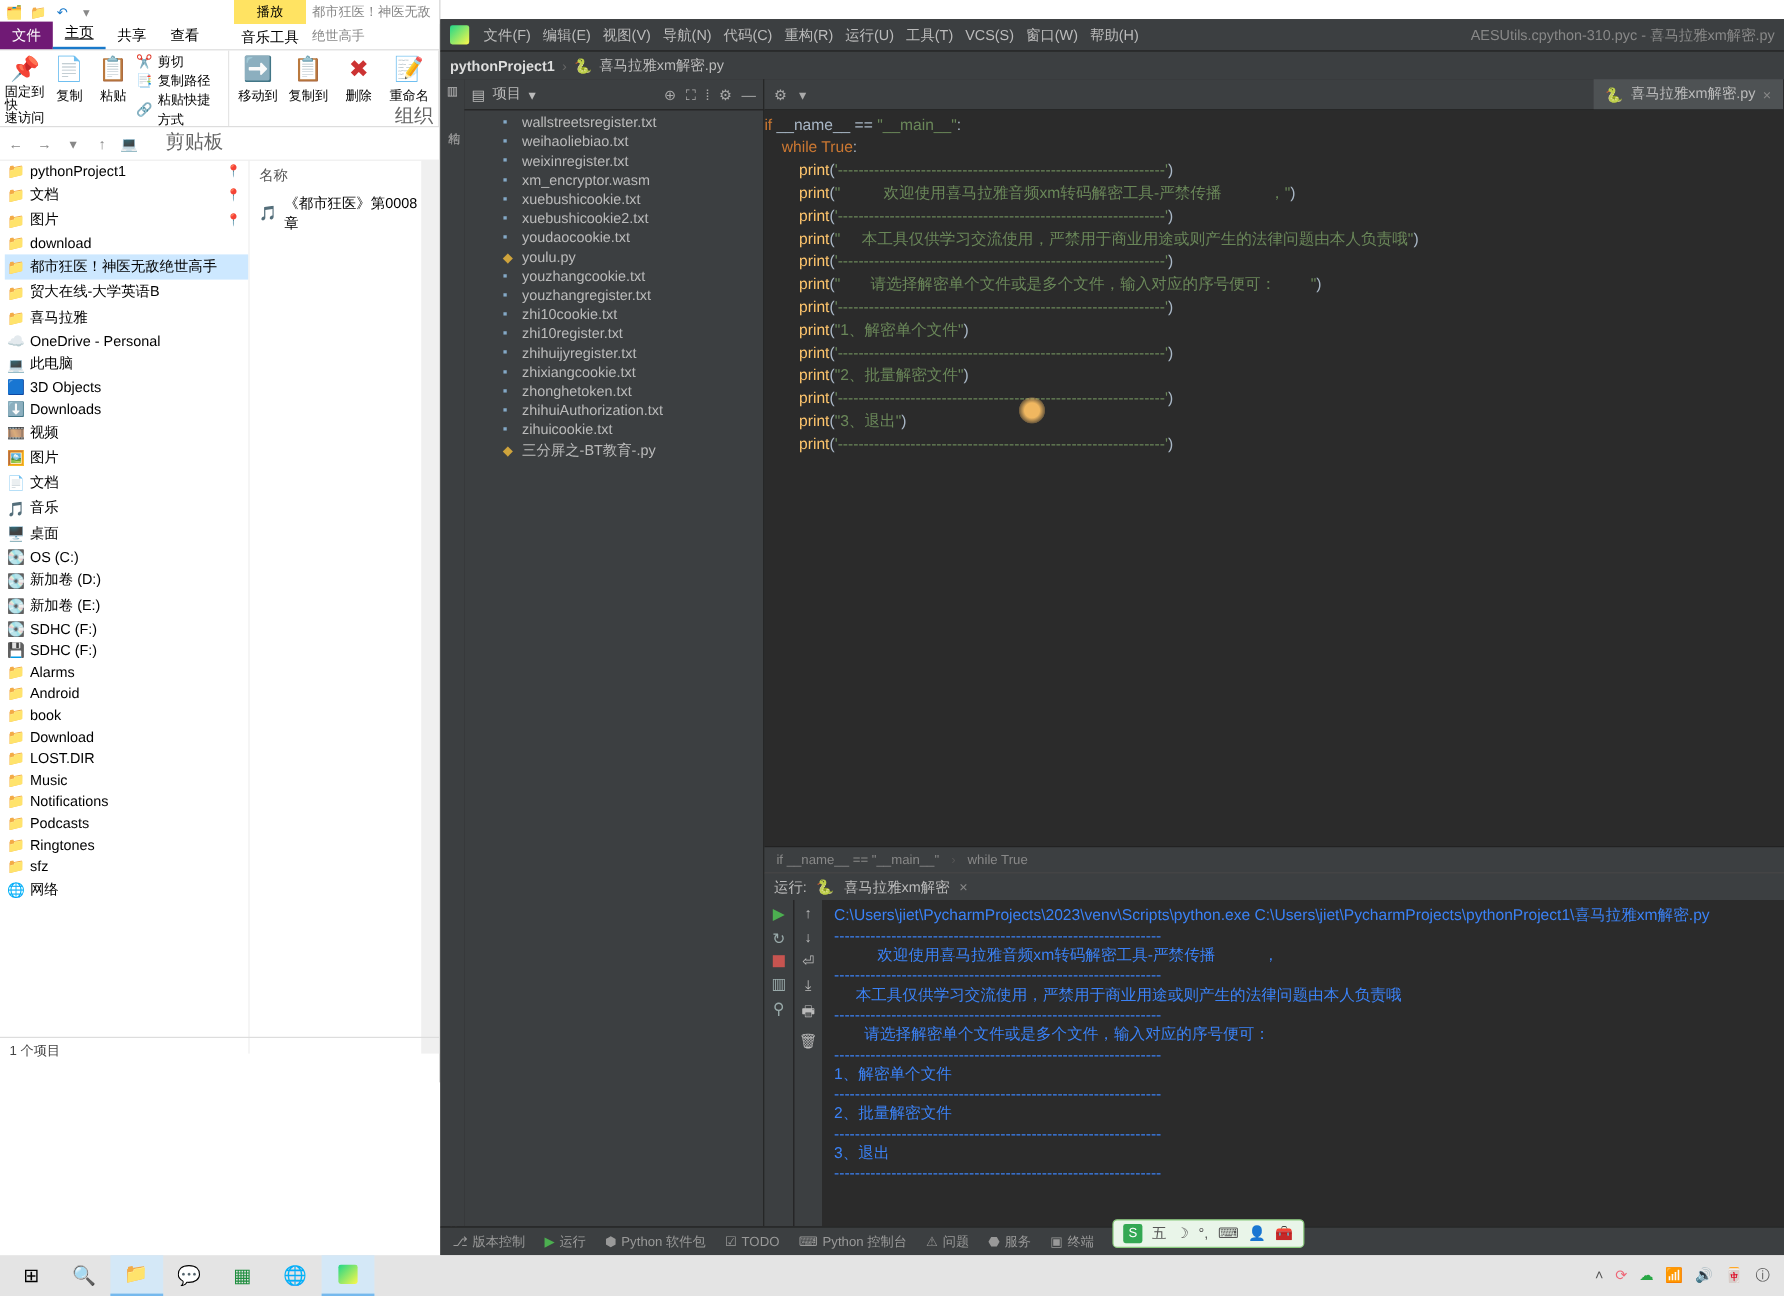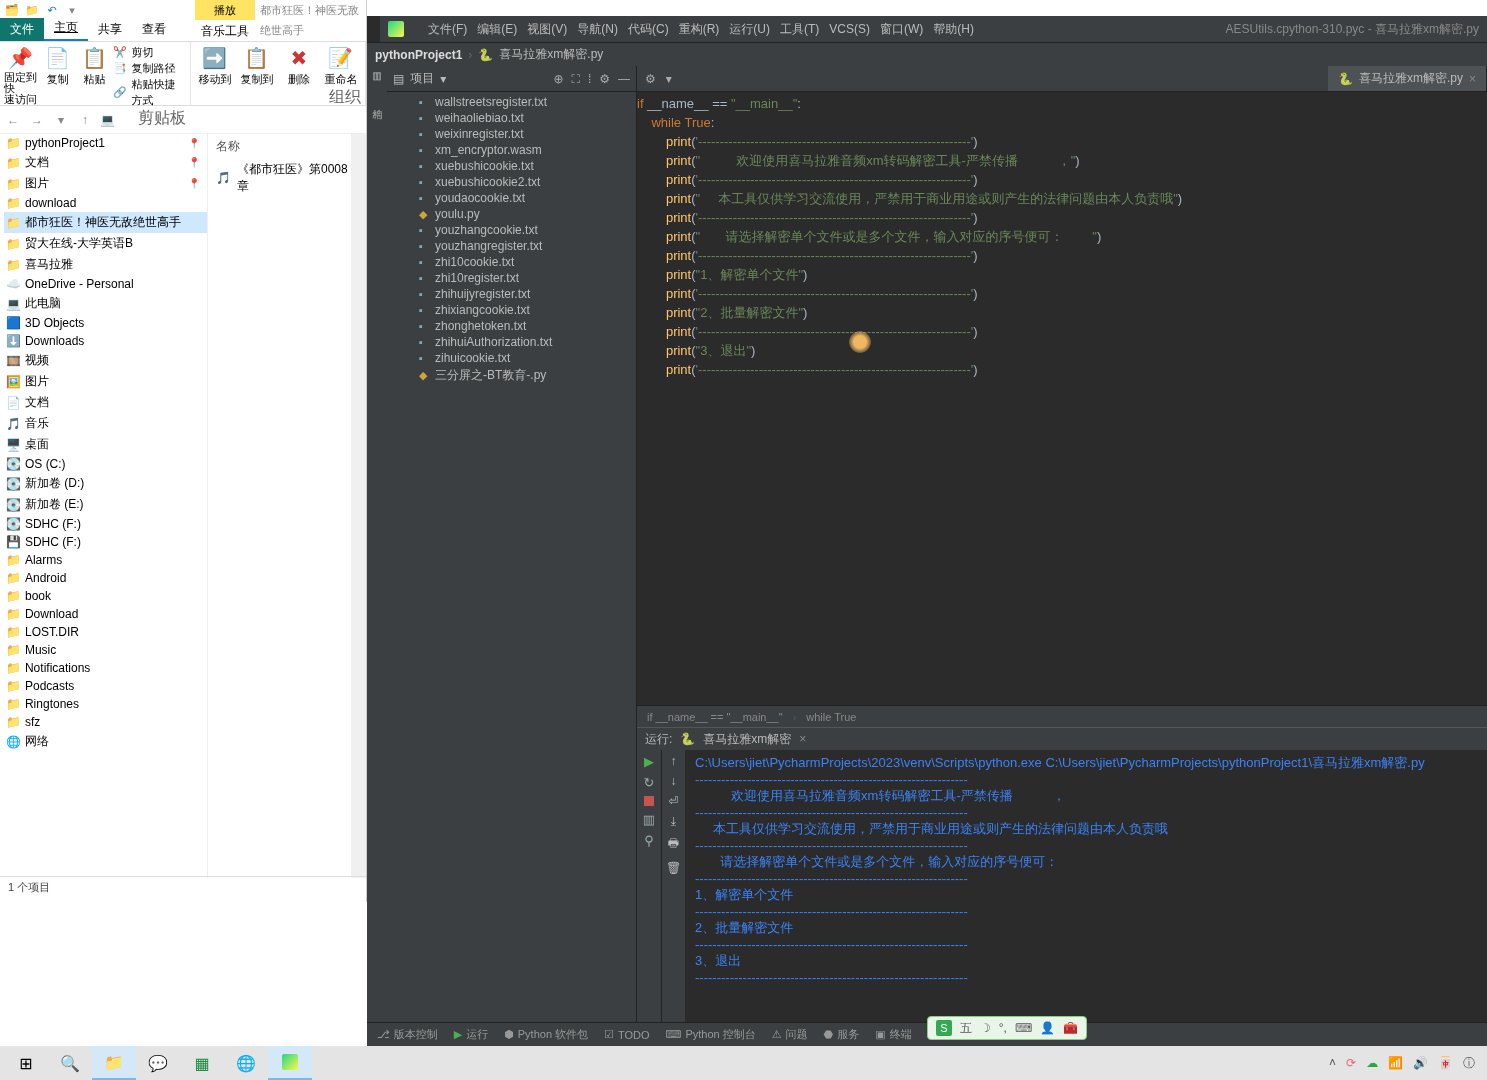--- a/index.html
+++ b/index.html
@@ -6,21 +6,21 @@
 body { width: 1487px; height: 1080px; overflow: hidden; background: #fff; position: relative; }
 
 
 .explorer { position: absolute; left: 0; top: 0; width: 367px; height: 902px; background: #fff; border-right: 1px solid #ccc; }
 .explorer-qat { height: 20px; background: #fff; display: flex; align-items: center; gap: 4px; padding: 0 4px; font-size: 11px; }
 .qat-icon { width: 16px; height: 16px; display: inline-flex; align-items: center; justify-content: center; }
 .music-tools-tab { position: absolute; left: 195px; top: 0; width: 60px; height: 20px; background: #ffe362; font-size: 11px; text-align: center; line-height: 20px; }
 .music-title { position: absolute; left: 260px; top: 0; font-size: 11px; color: #888; line-height: 20px; }
 .ribbon-tabs { height: 22px; display: flex; align-items: flex-end; font-size: 12px; border-bottom: 1px solid #ddd; }
 .ribbon-tab { padding: 3px 10px; }
-.ribbon-tab.file-tab { background: #0f766e; color: #fff; margin-top: 20px; }
+.ribbon-tab.file-tab { background: #701a75; color: #fff; margin-top: 20px; }
 .ribbon-tab.active { border-bottom: 2px solid #1979ca; text-decoration: underline; }
 .music-tools-label { position: absolute; left: 195px; top: 20px; width: 60px; font-size: 12px; text-align: center; padding: 3px 0; }
 .ribbon-body { height: 64px; display: flex; border-bottom: 1px solid #ddd; }
 .ribbon-group { display: flex; flex-direction: column; justify-content: space-between; border-right: 1px solid #e5e5e5; padding: 2px 4px 0; }
 .ribbon-group-buttons { display: flex; gap: 2px; }
 .big-btn { display: flex; flex-direction: column; align-items: center; font-size: 11px; width: 40px; }
 .big-btn .glyph { font-size: 20px; height: 28px; line-height: 28px; }
 .small-btn-col { display: flex; flex-direction: column; font-size: 11px; gap: 0; justify-content: center; }
 .small-btn-row { display: flex; align-items: center; gap: 4px; line-height: 16px; }
 .ribbon-group-label { font-size: 16px; color: #666; text-align: right; padding-bottom: 1px; }
@@ -33,25 +33,25 @@
 .tree > ul { padding-left: 4px; }
 .tree li { display: flex; align-items: center; gap: 4px; padding: 2px 2px; white-space: nowrap; }
 .tree li.selected { background: #cde8ff; }
 .folder-glyph { color: #f6c75a; }
 .drive-glyph { color: #9aa0a6; }
 .pin { color: #999; margin-left: auto; margin-right: 4px; font-size: 10px; }
 .listing { flex: 1; font-size: 12px; position: relative; }
 .listing-header { padding: 4px 8px; color: #555; }
 .listing-item { display: flex; align-items: center; gap: 6px; padding: 2px 8px; }
 .listing-scrollbar { position: absolute; right: 0; top: 0; bottom: 0; width: 15px; background: #f0f0f0; }
-.status-bar { position: absolute; bottom: 4px; left: 0; right: 0; height: 22px; font-size: 11px; color: #444; padding: 3px 8px; border-top: 1px solid #ddd; }
+.status-bar { position: absolute; bottom: 16px; left: 0; right: 0; height: 22px; font-size: 11px; color: #444; padding: 3px 8px; border-top: 1px solid #ddd; }
 
 
 .pycharm { position: absolute; left: 367px; top: 16px; right: 0; bottom: 34px; background: #2b2b2b; color: #bbb; font-size: 12px; display: flex; flex-direction: column; }
-.pc-menubar { height: 26px; display: flex; align-items: center; gap: 24px; padding: 0 8px; background: #3c3f41; font-size: 12px; margin-left: 13px; }
+.pc-menubar { height: 26px; display: flex; align-items: center; gap: 12px; padding: 0 8px; background: #3c3f41; font-size: 12px; }
 .pc-menubar .pc-title { margin-left: auto; color: #888; }
 .pc-menubar .pc-logo { width: 16px; height: 16px; background: linear-gradient(135deg,#21d789,#fcf84a); border-radius: 2px; }
 .pc-breadcrumb { height: 24px; display: flex; align-items: center; gap: 6px; padding: 0 8px; background: #3c3f41; border-top: 1px solid #222; font-size: 12px; }
 .pc-breadcrumb .pc-file-icon { color: #6fb0e0; }
 .pc-main { flex: 1; display: flex; min-height: 0; }
 .pc-gutter-left { width: 20px; background: #3c3f41; display: flex; flex-direction: column; align-items: center; padding-top: 4px; gap: 20px; font-size: 10px; }
 .gutter-text-v { writing-mode: vertical-rl; color: #999; }
 .pc-project-panel { width: 250px; background: #3c3f41; border-right: 1px solid #222; display: flex; flex-direction: column; }
 .panel-header { height: 26px; display: flex; align-items: center; gap: 6px; padding: 0 6px; border-bottom: 1px solid #222; }
 .panel-header .pull-right { margin-left: auto; display: flex; gap: 8px; color: #aaa; }

